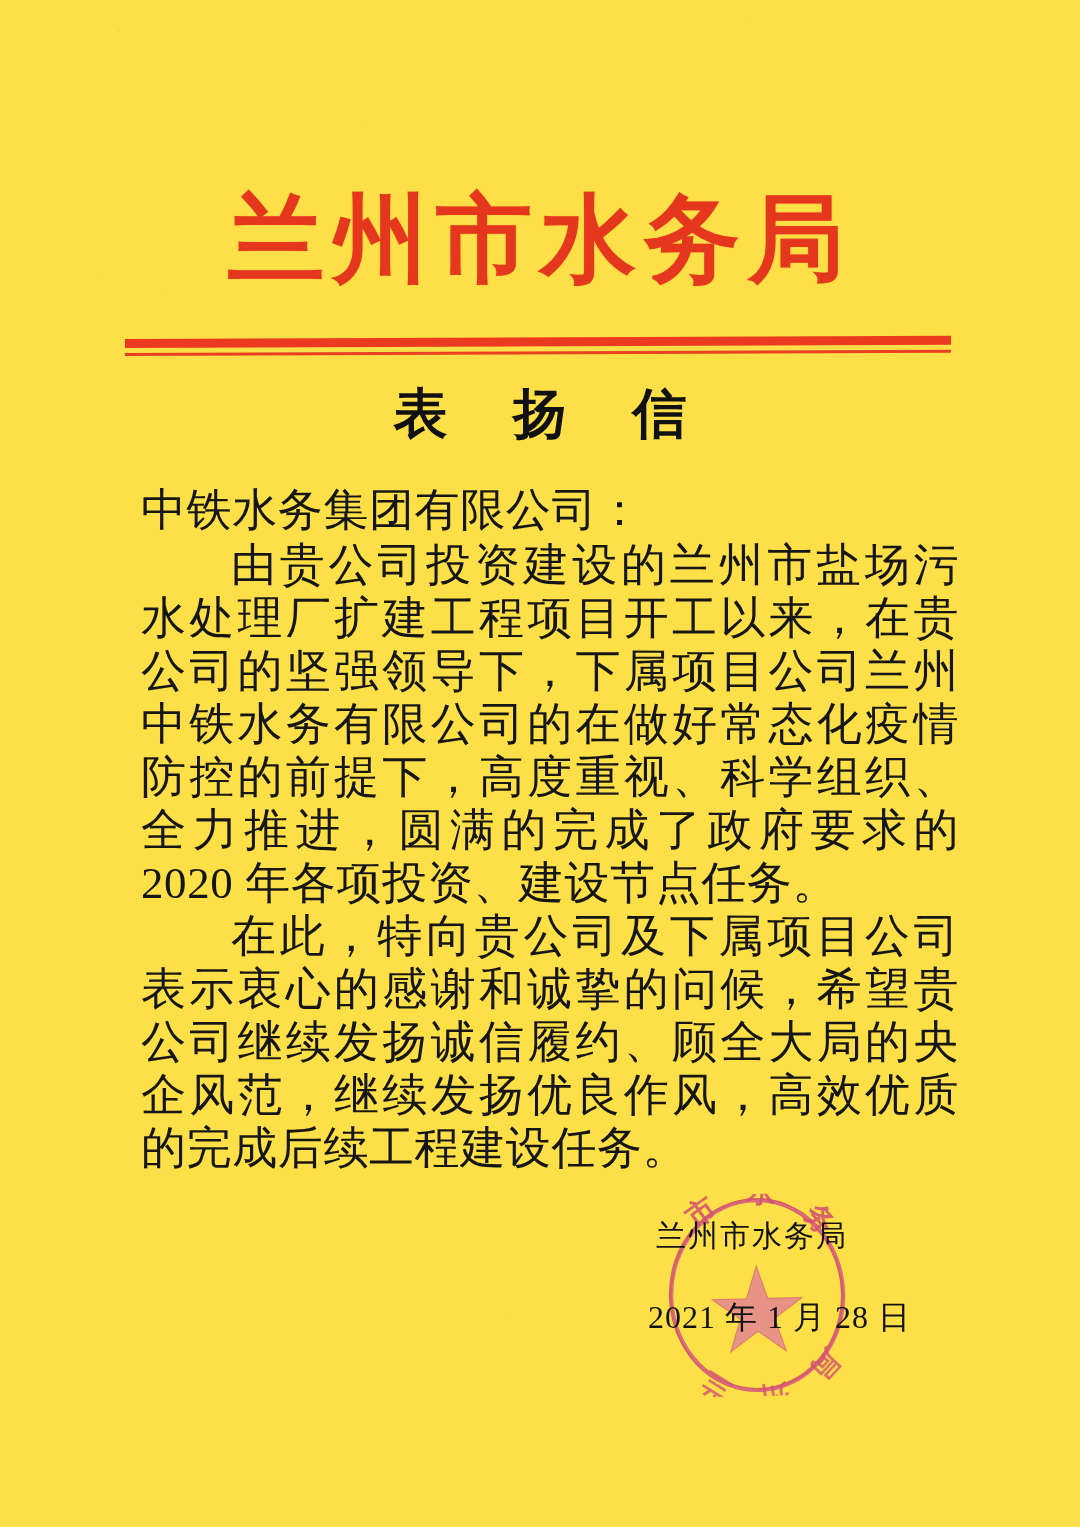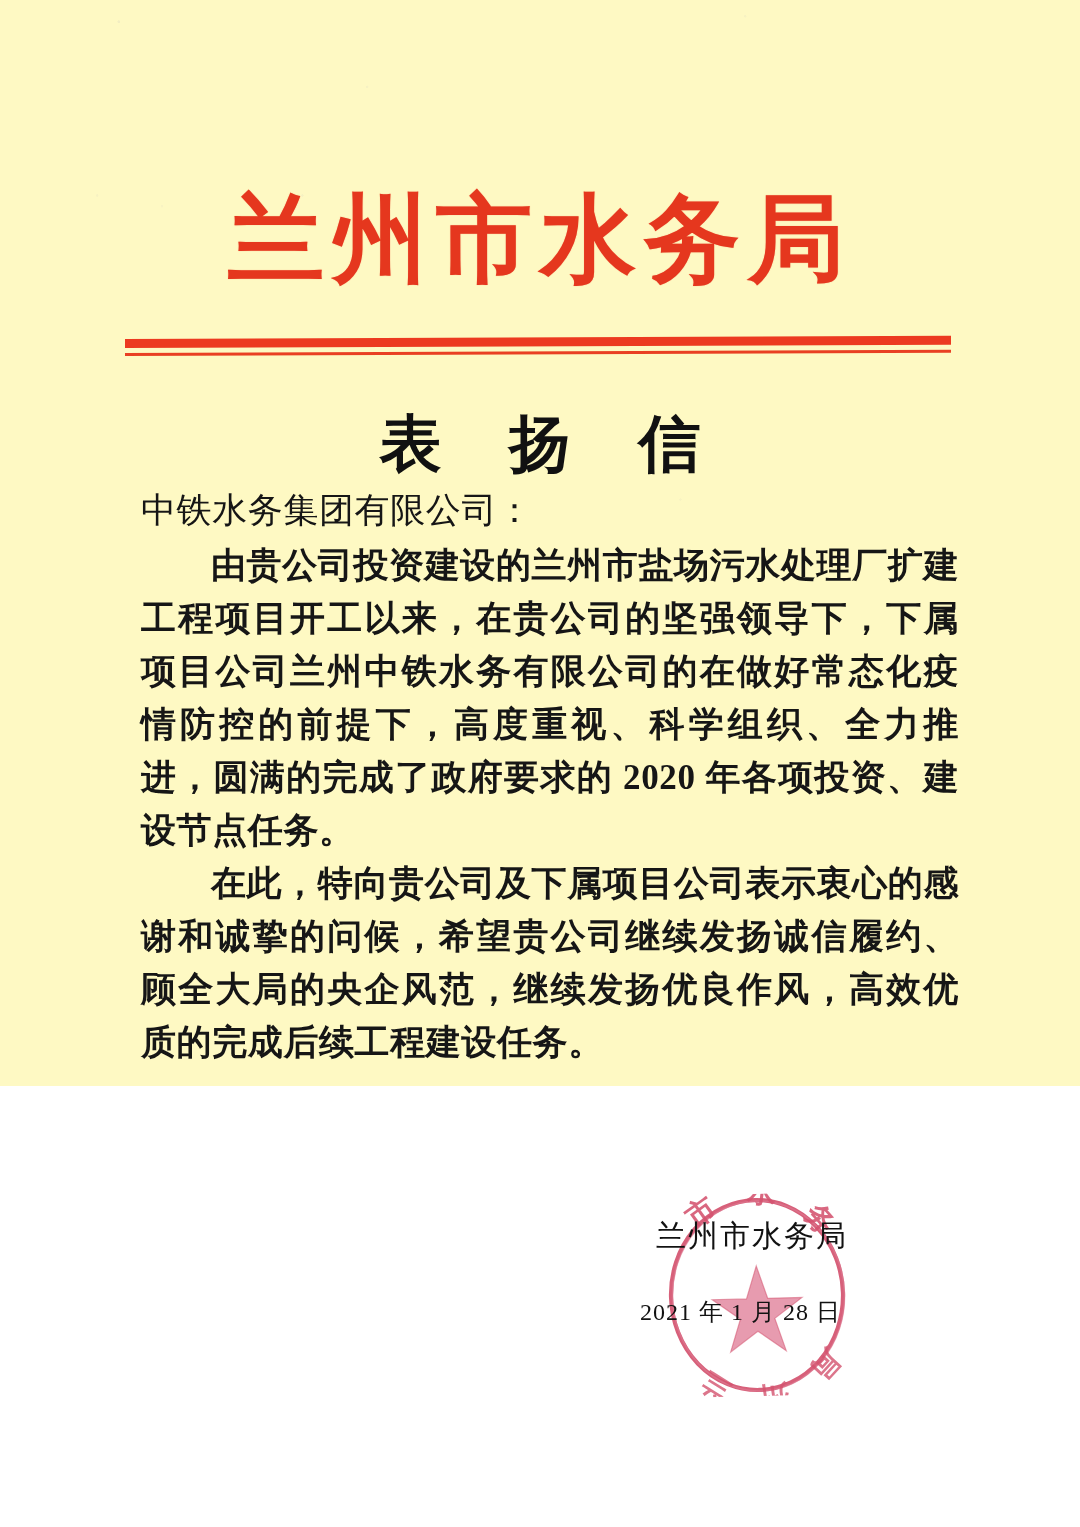--- a/index.html
+++ b/index.html
@@ -11,22 +11,22 @@
     height: 1527px;
     background: #ffffff;
     font-family: "Liberation Serif", "DejaVu Serif", serif;
     position: relative;
     overflow: hidden;
   }
 
   .page {
     position: relative;
     width: 1080px;
-    height: 1086px;
-    background: #fef9c3;
+    height: 1527px;
+    background: #fde047;
     box-sizing: border-box;
   }
 
   
   .scan-noise {
     position: absolute;
     inset: 0;
     pointer-events: none;
     opacity: 0.55;
     background-image:
@@ -92,52 +92,50 @@
 
   
   .doc-title {
     position: absolute;
     top: 378px;
     left: 0;
     width: 1080px;
     text-align: center;
     color: #111111;
     font-family: "Liberation Serif", "DejaVu Serif", serif;
-    font-size: 62px;
+    font-size: 54px;
     font-weight: 700;
     letter-spacing: 26px;
     text-indent: 26px;
     white-space: nowrap;
-    margin-top: 24px;
   }
 
   
   .body-block {
     position: absolute;
     top: 484px;
     left: 141px;
     width: 818px;
     color: #161616;
     font-family: "Liberation Serif", "DejaVu Serif", serif;
-    font-size: 35px;
+    font-size: 45px;
     line-height: 53px;
     letter-spacing: 0.6px;
     text-align: justify;
     text-justify: inter-character;
   }
   .salutation {
     margin: 0 0 2px 0;
     white-space: nowrap;
   }
   .para {
     margin: 0;
     text-indent: 2em;
     text-align: justify;
     text-justify: inter-character;
-    font-weight: bold;
   }
 
   
   .sign-area {
     position: absolute;
     left: 640px;
     top: 1188px;
     width: 250px;
     height: 225px;
   }
@@ -146,26 +144,26 @@
     left: 8px;
     top: 6px;
     width: 218px;
     height: 202px;
     transform: rotate(-1.5deg);
   }
   .seal svg { display: block; }
 
   .seal-date {
     position: absolute;
-    left: 0;
+    left: 8px;
     top: 108px;
     width: 246px;
     color: #121212;
     font-family: "Liberation Serif", "DejaVu Serif", serif;
-    font-size: 24px;
+    font-size: 32px;
     letter-spacing: 1px;
     white-space: nowrap;
   }
   .seal-org {
     position: absolute;
     left: 16px;
     top: 28px;
     width: 230px;
     color: #121212;
     font-family: "Liberation Serif", "DejaVu Serif", serif;

